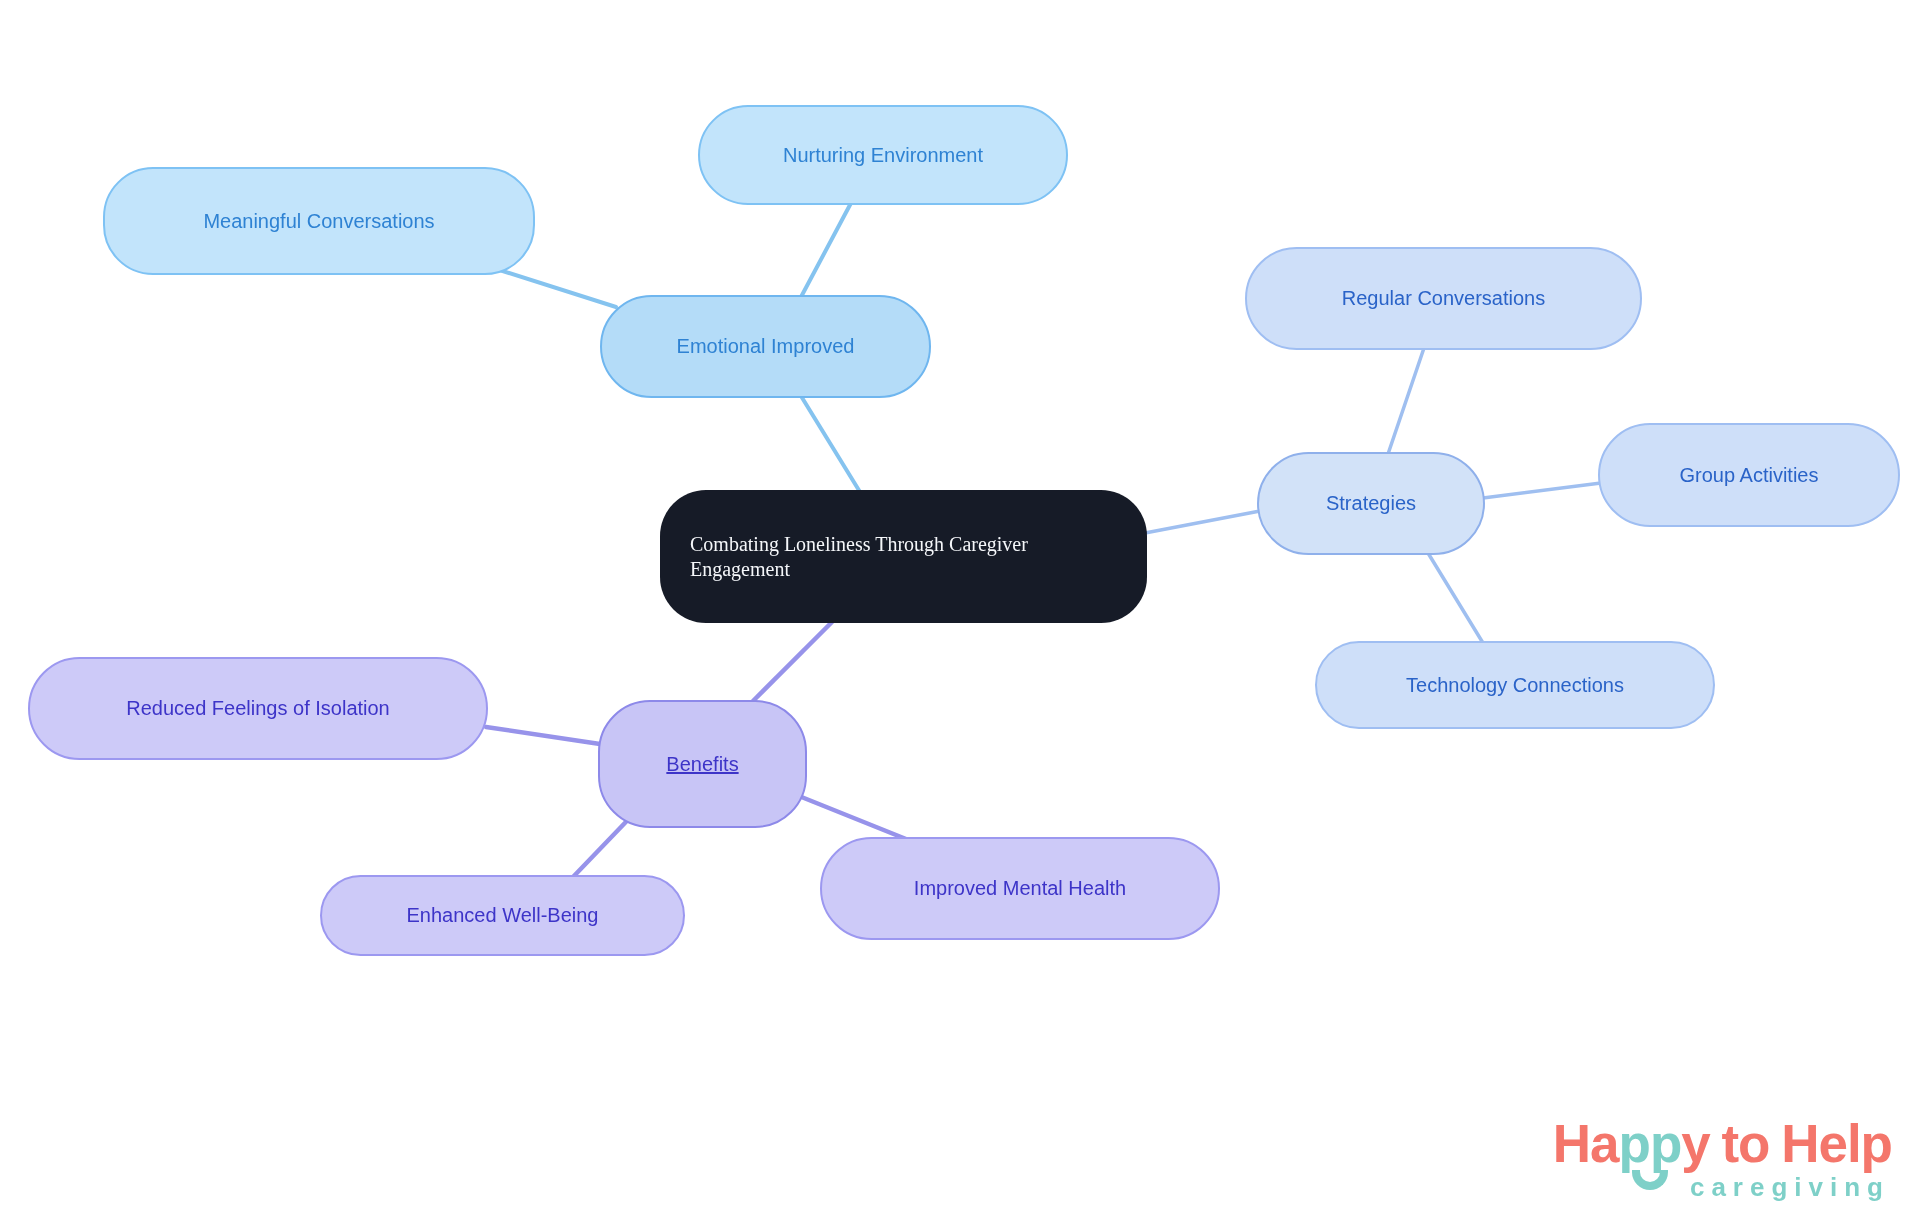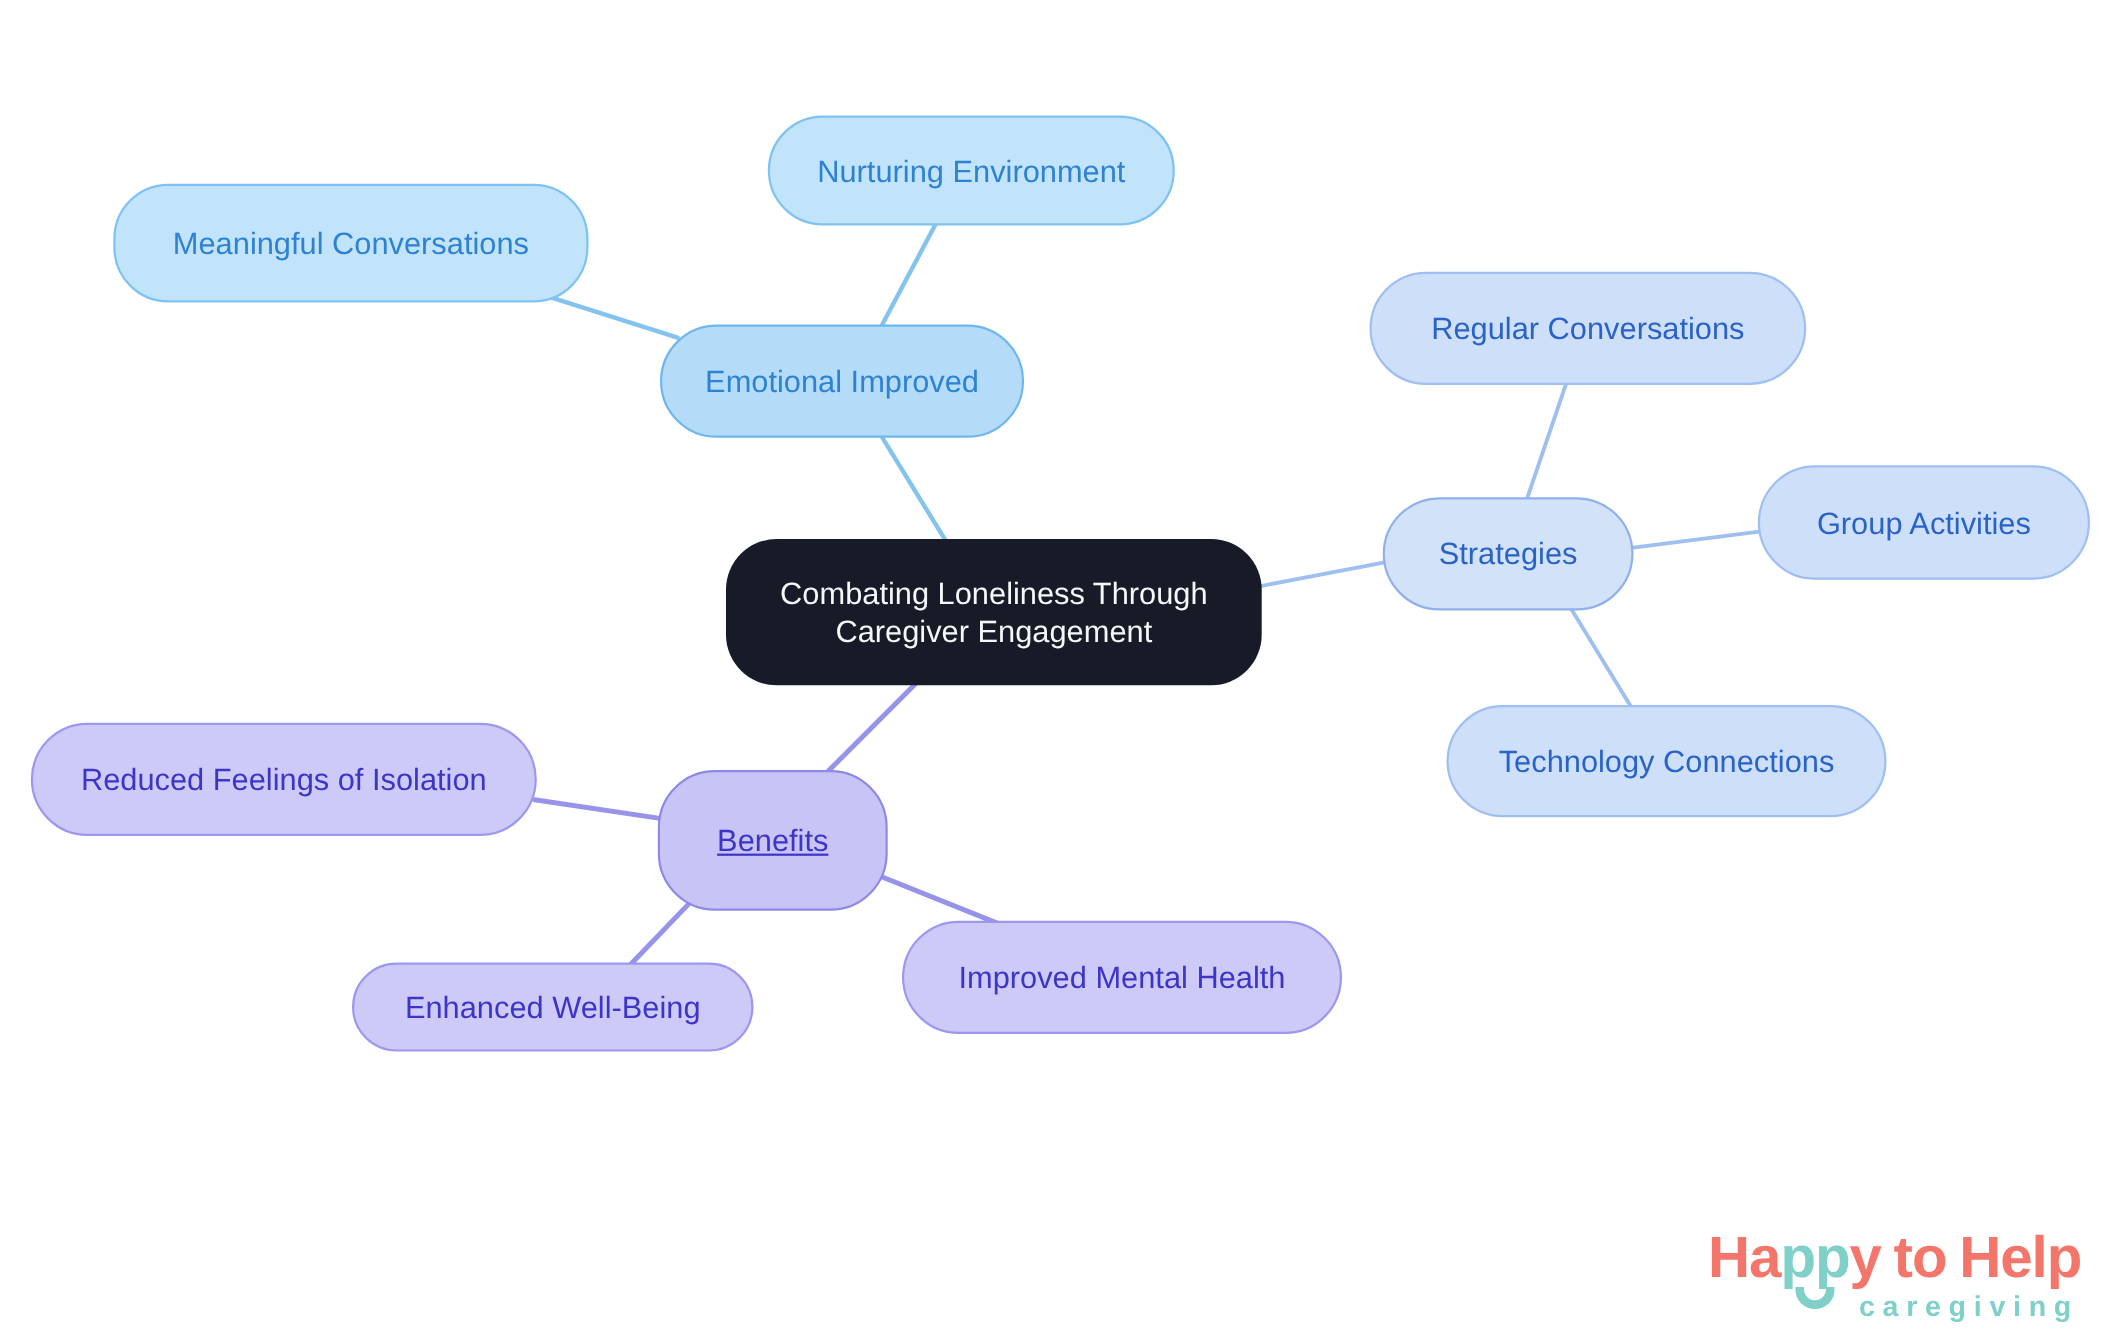--- a/index.html
+++ b/index.html
@@ -8,41 +8,41 @@
     font-family:"Liberation Sans", sans-serif;
   }
   .canvas{position:absolute;inset:0;}
   svg.edges{position:absolute;left:0;top:0;width:1920px;height:1215px;}
   .edge-emotional{stroke:var(--emotional_line);stroke-width:4;stroke-linecap:round;}
   .edge-strategies{stroke:var(--strategies_line);stroke-width:3.5;stroke-linecap:round;}
   .edge-benefits{stroke:var(--benefits_line);stroke-width:4.5;stroke-linecap:round;}
 
   .node{
     position:absolute;box-sizing:border-box;
-    display:flex;align-items:center;justify-content:center;text-align:center;
-    font-size:28px;line-height:1.25;cursor:default;
+    display:flex;align-items:center;justify-content:center;
+    font-size:20px;line-height:1.25;cursor:default;
   }
   .node-root{
     left:660px;top:490px;width:487px;height:133px;border-radius:46px;
-    background:var(--root_bg);color:var(--root_text);padding:0 30px;
+    background:var(--root_bg);color:var(--root_text);padding:0 30px;font-family:Liberation Serif, serif;
   }
   .branch-emotional{background:var(--emotional_parent_fill);border:2px solid var(--emotional_parent_border);color:var(--emotional_text);}
   .child-emotional{background:var(--emotional_child_fill);border:2px solid var(--emotional_child_border);color:var(--emotional_text);}
   .branch-strategies{background:var(--strategies_parent_fill);border:2px solid var(--strategies_parent_border);color:var(--strategies_text);}
   .child-strategies{background:var(--strategies_child_fill);border:2px solid var(--strategies_child_border);color:var(--strategies_text);}
   .branch-benefits{background:var(--benefits_parent_fill);border:2px solid var(--benefits_parent_border);color:var(--benefits_text);}
   .child-benefits{background:var(--benefits_child_fill);border:2px solid var(--benefits_child_border);color:var(--benefits_text);}
 
   .node-emotional-support{left:600px;top:295px;width:331px;height:103px;border-radius:52px;}
   .node-meaningful-conversations{left:103px;top:167px;width:432px;height:108px;border-radius:50px;}
   .node-nurturing-environment{left:698px;top:105px;width:370px;height:100px;border-radius:50px;}
   .node-strategies{left:1257px;top:452px;width:228px;height:103px;border-radius:52px;}
   .node-regular-conversations{left:1245px;top:247px;width:397px;height:103px;border-radius:52px;}
   .node-group-activities{left:1598px;top:423px;width:302px;height:104px;border-radius:52px;}
-  .node-technology-connections{left:1315px;top:641px;width:400px;height:102px;border-radius:51px;}
+  .node-technology-connections{left:1315px;top:641px;width:400px;height:88px;border-radius:51px;}
   .node-benefits{left:598px;top:700px;width:209px;height:128px;border-radius:52px;text-decoration:underline;}
   .node-reduced-isolation{left:28px;top:657px;width:460px;height:103px;border-radius:52px;}
   .node-enhanced-wellbeing{left:320px;top:875px;width:365px;height:81px;border-radius:52px;}
   .node-improved-mental-health{left:820px;top:837px;width:400px;height:103px;border-radius:52px;}
 
   .logo{position:absolute;right:28px;bottom:12px;width:480px;text-align:right;}
   .logo-main{
     font-weight:bold;font-size:53px;line-height:1;letter-spacing:-1px;
     color:var(--logo_coral);white-space:nowrap;
   }

